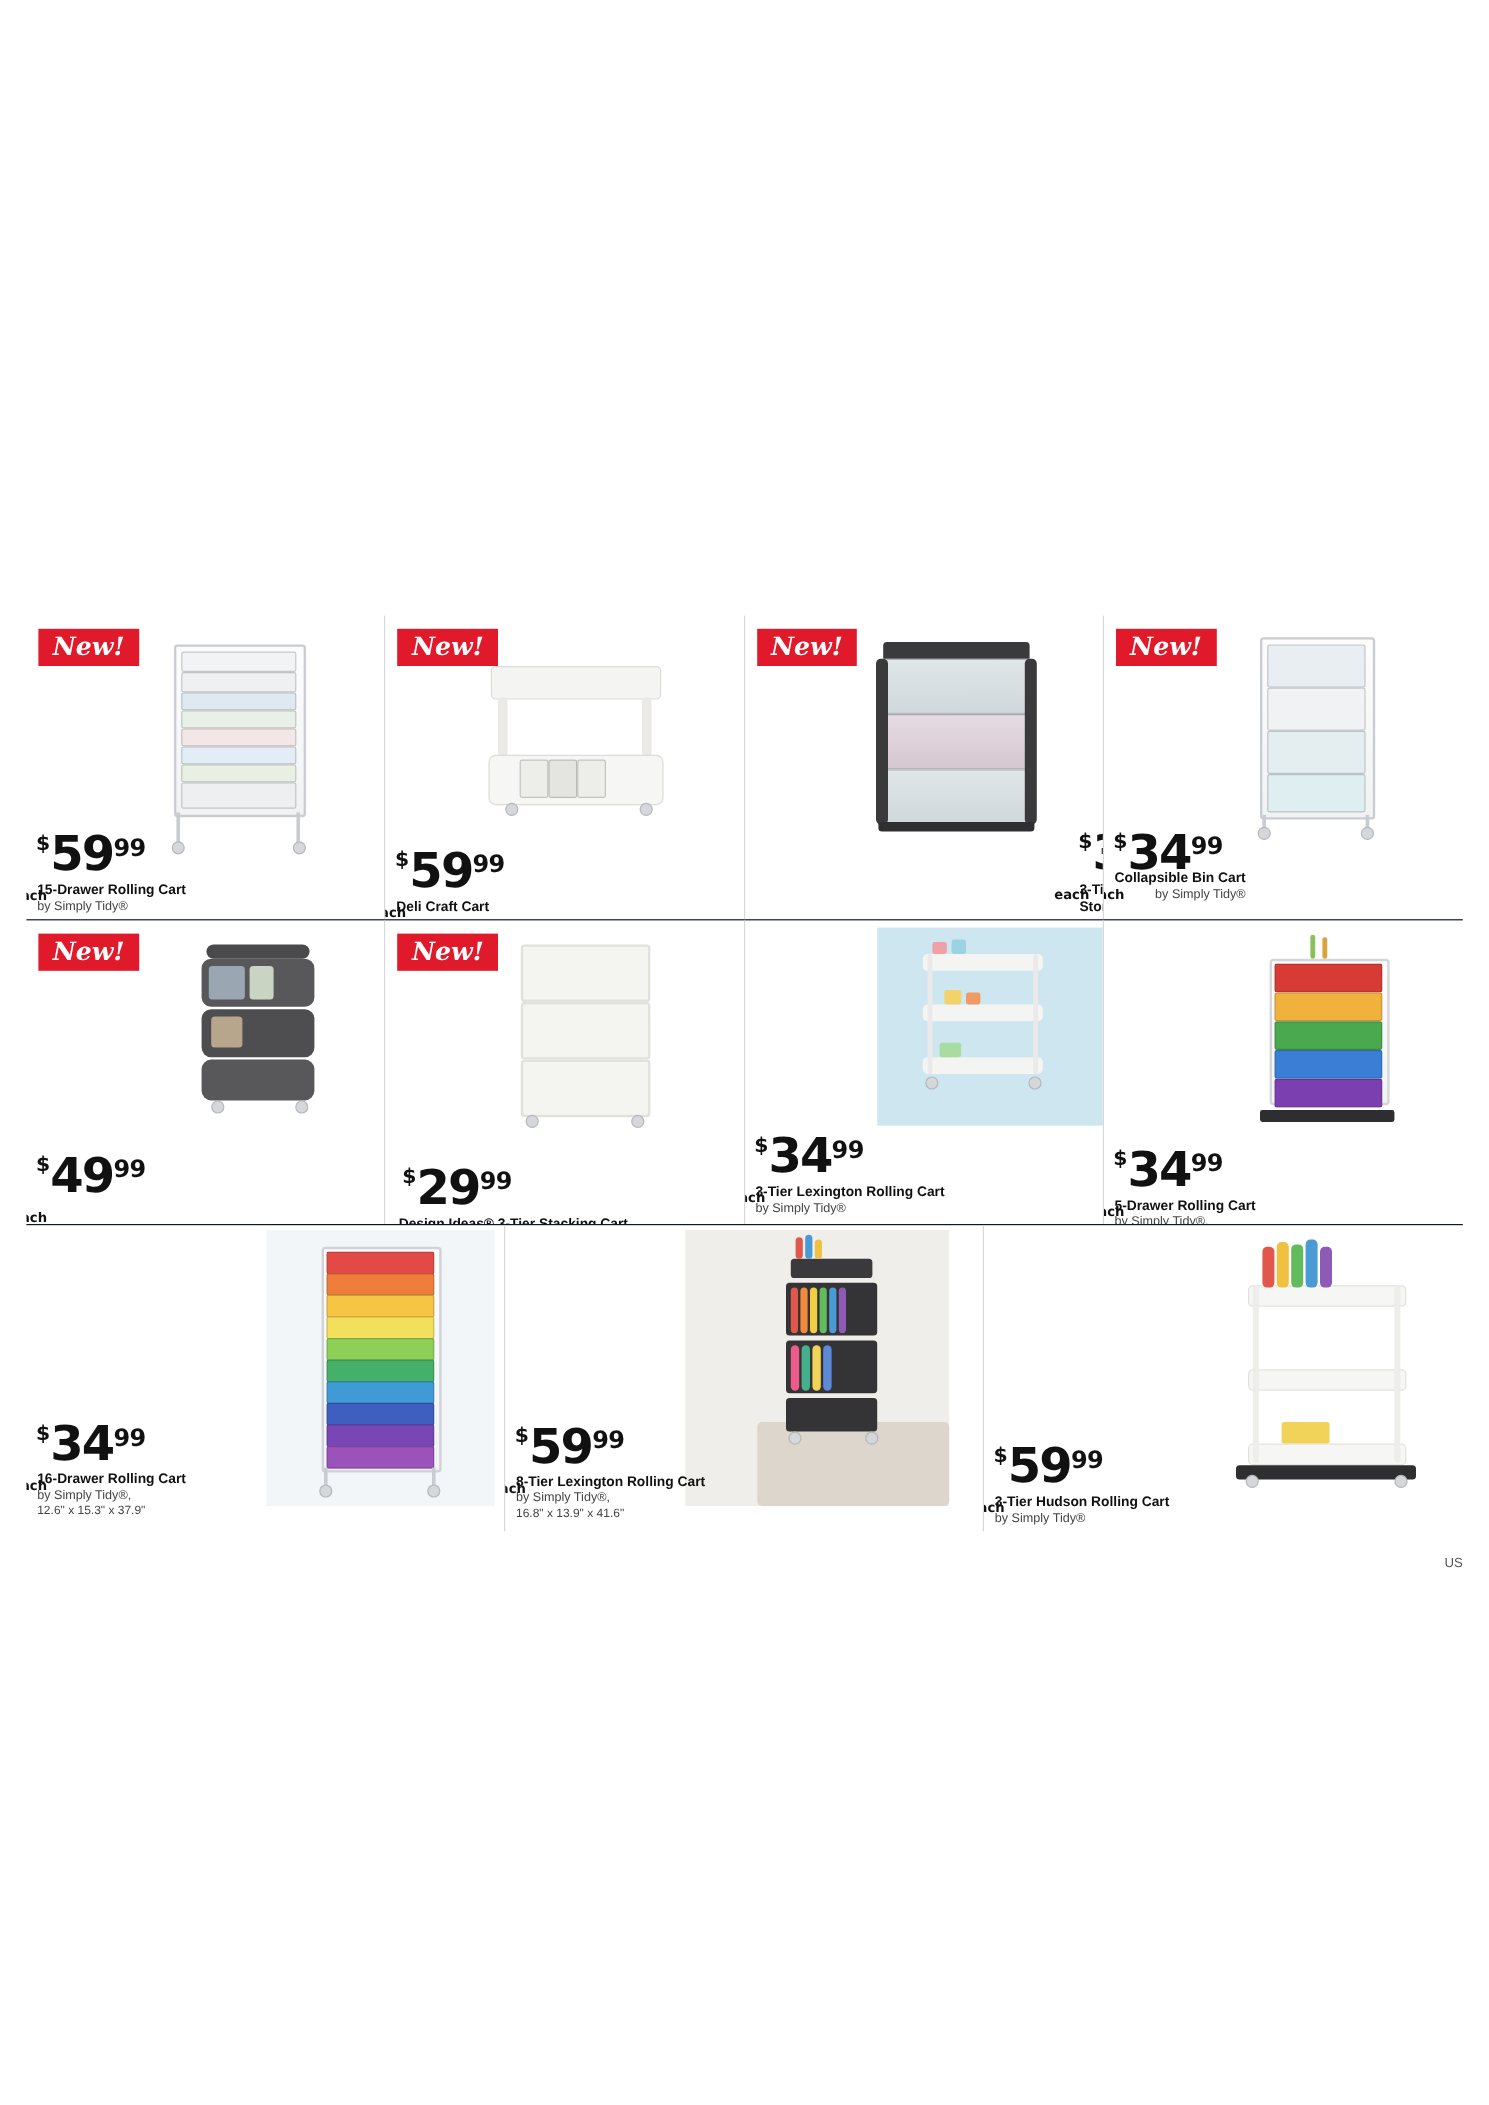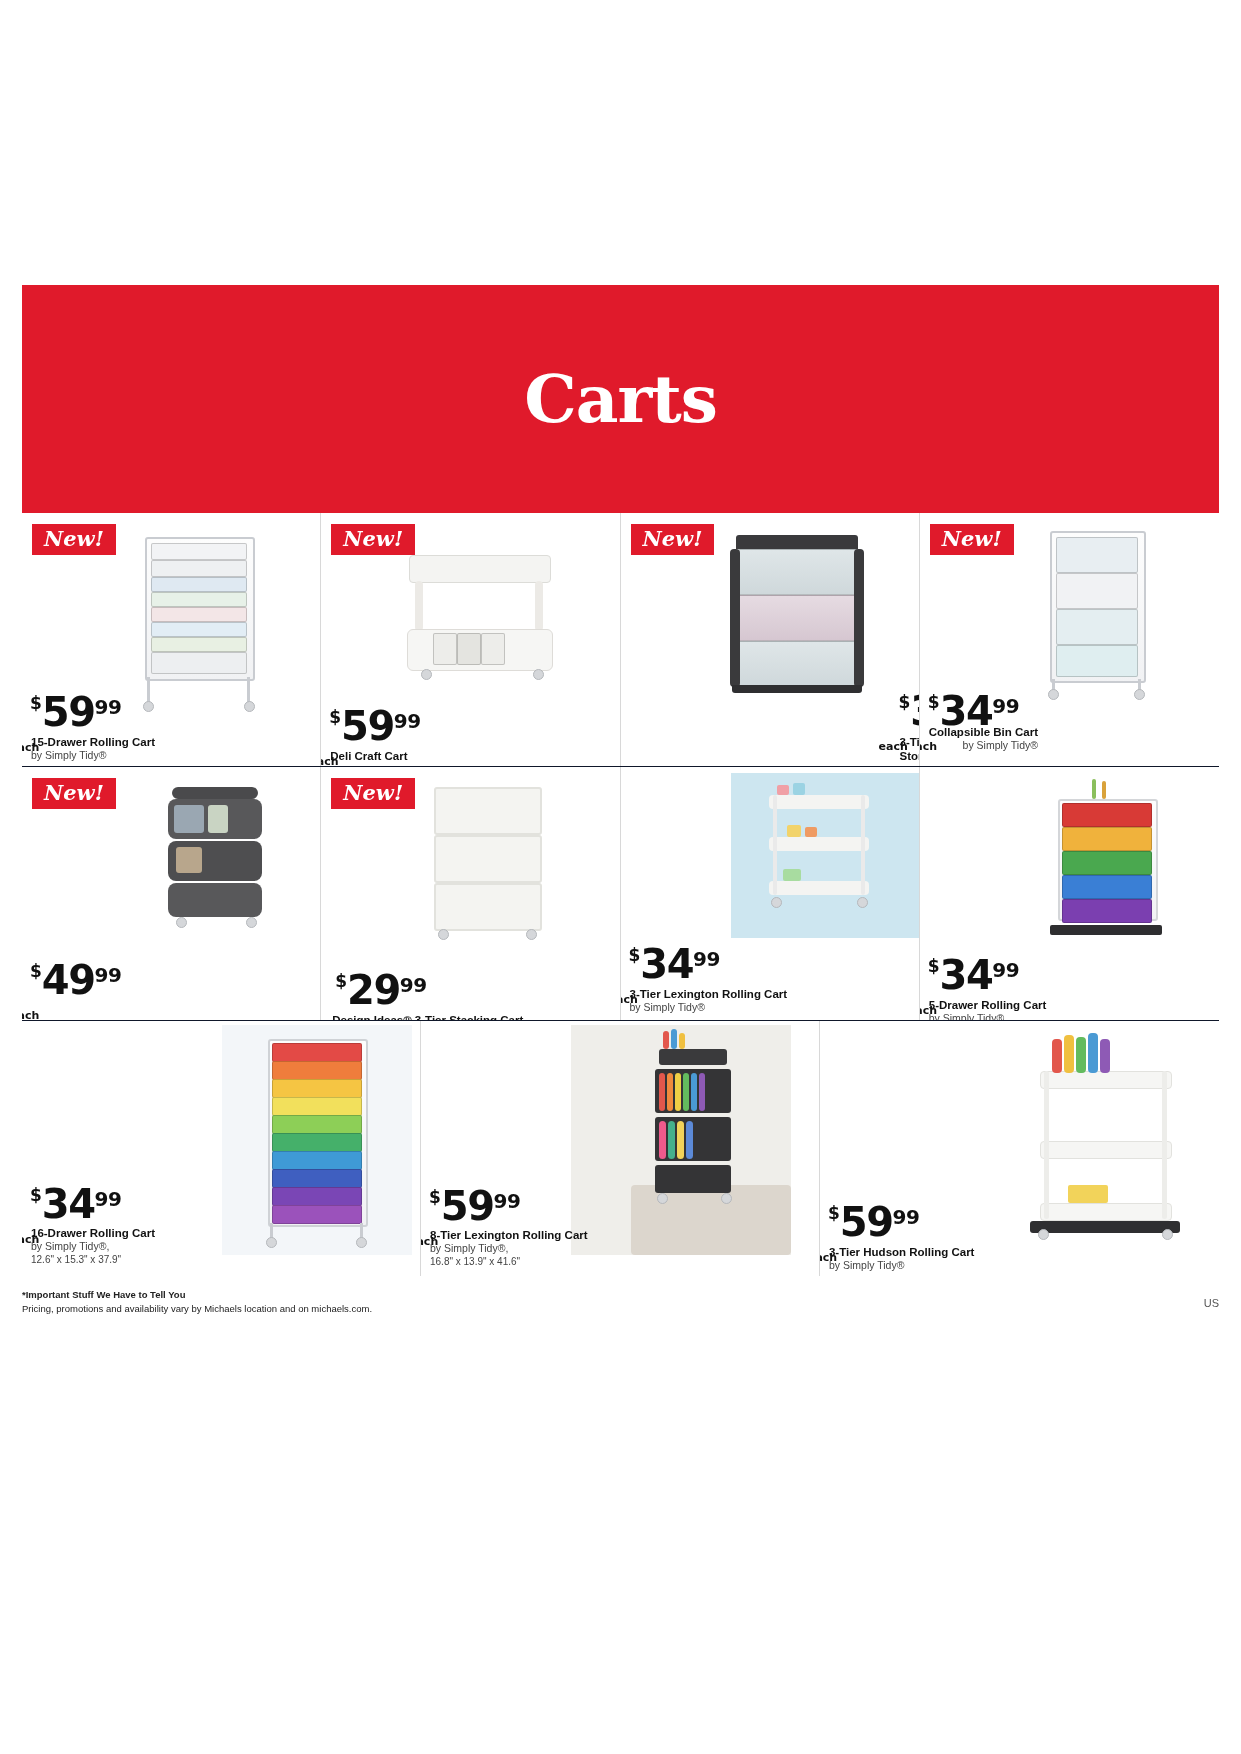--- a/index.html
+++ b/index.html
@@ -197,23 +197,20 @@
     top: 1297px;
     font-size: 11px;
     color: #555;
   }
 </style>
 </head>
 <body>
 
 <div class="page">
 
-  <div class="banner">
-    <div class="banner-title">Carts</div>
-  </div>
 
   <div class="grid">
 
     <div class="row r1">
 
       <div class="cell">
         <div class="badge-new">New!</div>
         <div class="art" style="left:105px; top:18px; width:150px; height:160px;">
           <div class="frame" style="left:18px; top:6px; width:106px; height:140px;"></div>
           <div class="drawer" style="left:24px; top:12px; width:94px; height:15px; background:#f2f3f5;"></div>
@@ -486,19 +483,15 @@
         </div>
         <div class="desc" style="top:224px;">
           <span class="name">3-Tier Hudson Rolling Cart</span>
           <span class="brand">by Simply Tidy®</span>
         </div>
       </div>
     </div>
 
   </div>
 
-  <div class="footer">
-    <div class="line1">*Important Stuff We Have to Tell You</div>
-    <div class="line2">Pricing, promotions and availability vary by Michaels location and on michaels.com.</div>
-  </div>
 
   <div class="region">US</div>
 </div>
 
 </body></html>

